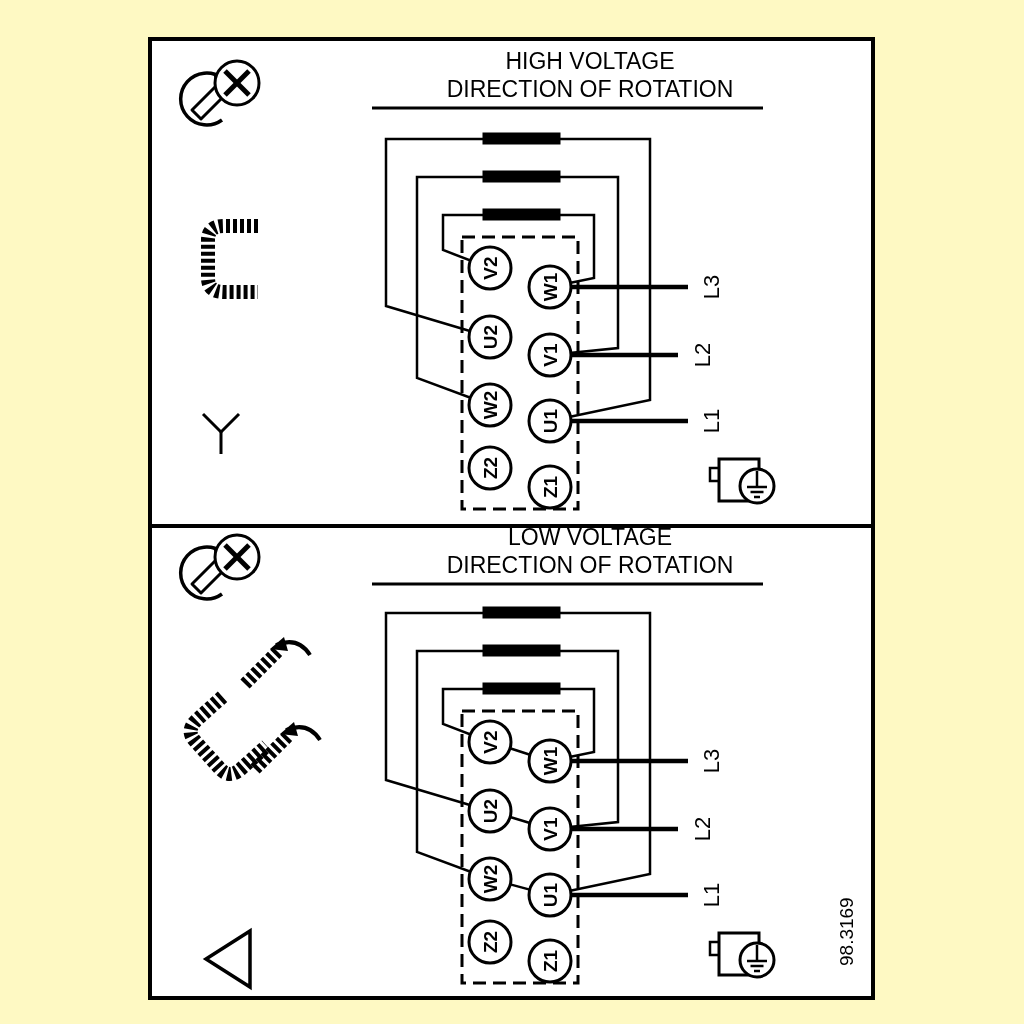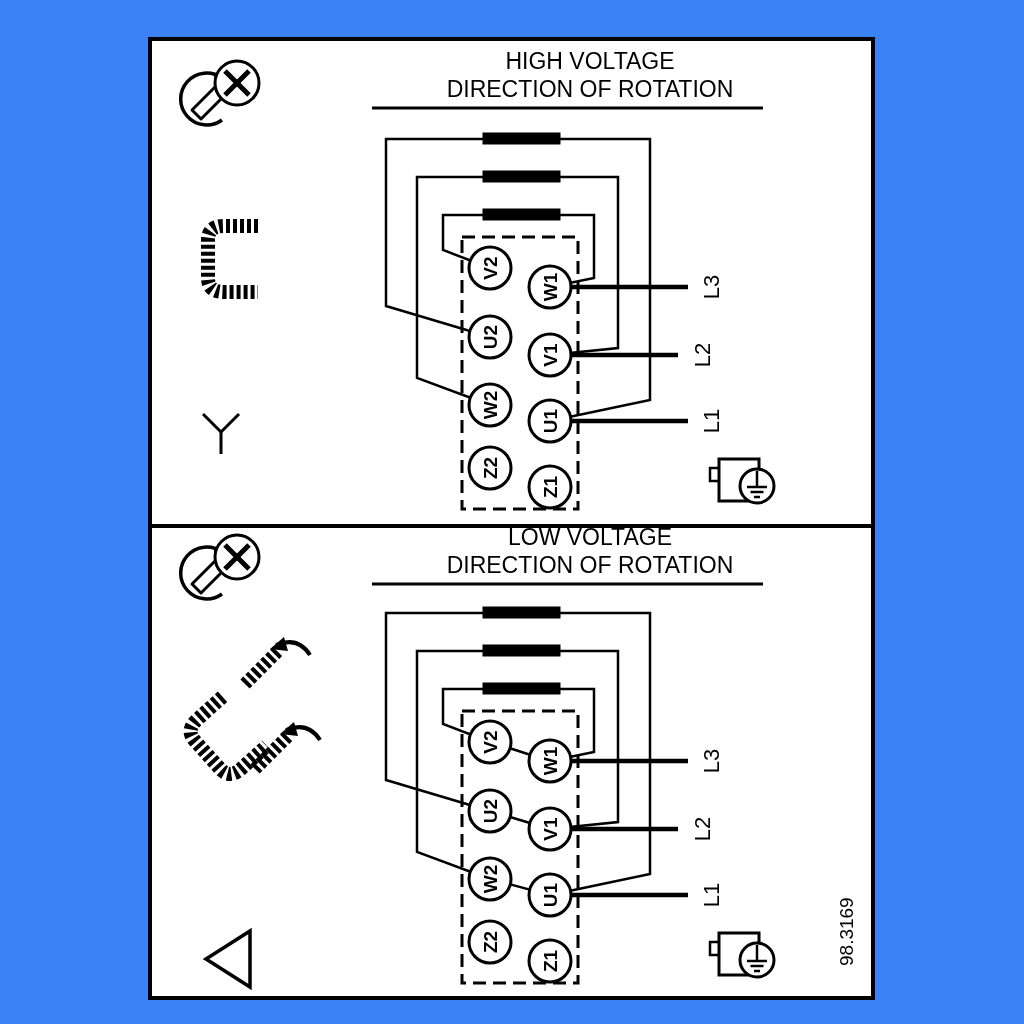--- a/index.html
+++ b/index.html
@@ -1,16 +1,16 @@
 <!DOCTYPE html>
 <html><head>
 <meta charset="utf-8">
 <style>
   html, body { margin: 0; padding: 0; background: #ffffff; }
-  .stage { width: 1024px; height: 1024px; position: relative; background: #3b82f6; }
+  .stage { width: 1024px; height: 1024px; position: relative; background: #fef9c3; }
   svg { display: block; }
   text { fill: #000; font-family: "Liberation Sans", sans-serif; }
   .title  { font-size: 23px; }
   .tlabel { font-size: 19px; font-weight: bold; }
   .llabel { font-size: 22px; }
   .fig    { font-size: 19px; }
   .wire   { fill: none; stroke: #000; stroke-width: 2.5; }
   .bar    { fill: #000; stroke: #000; stroke-width: 1; }
   .dashedbox { fill: none; stroke: #000; stroke-width: 3; stroke-dasharray: 13 7; }
   .term   { fill: #fff; stroke: #000; stroke-width: 3; }

